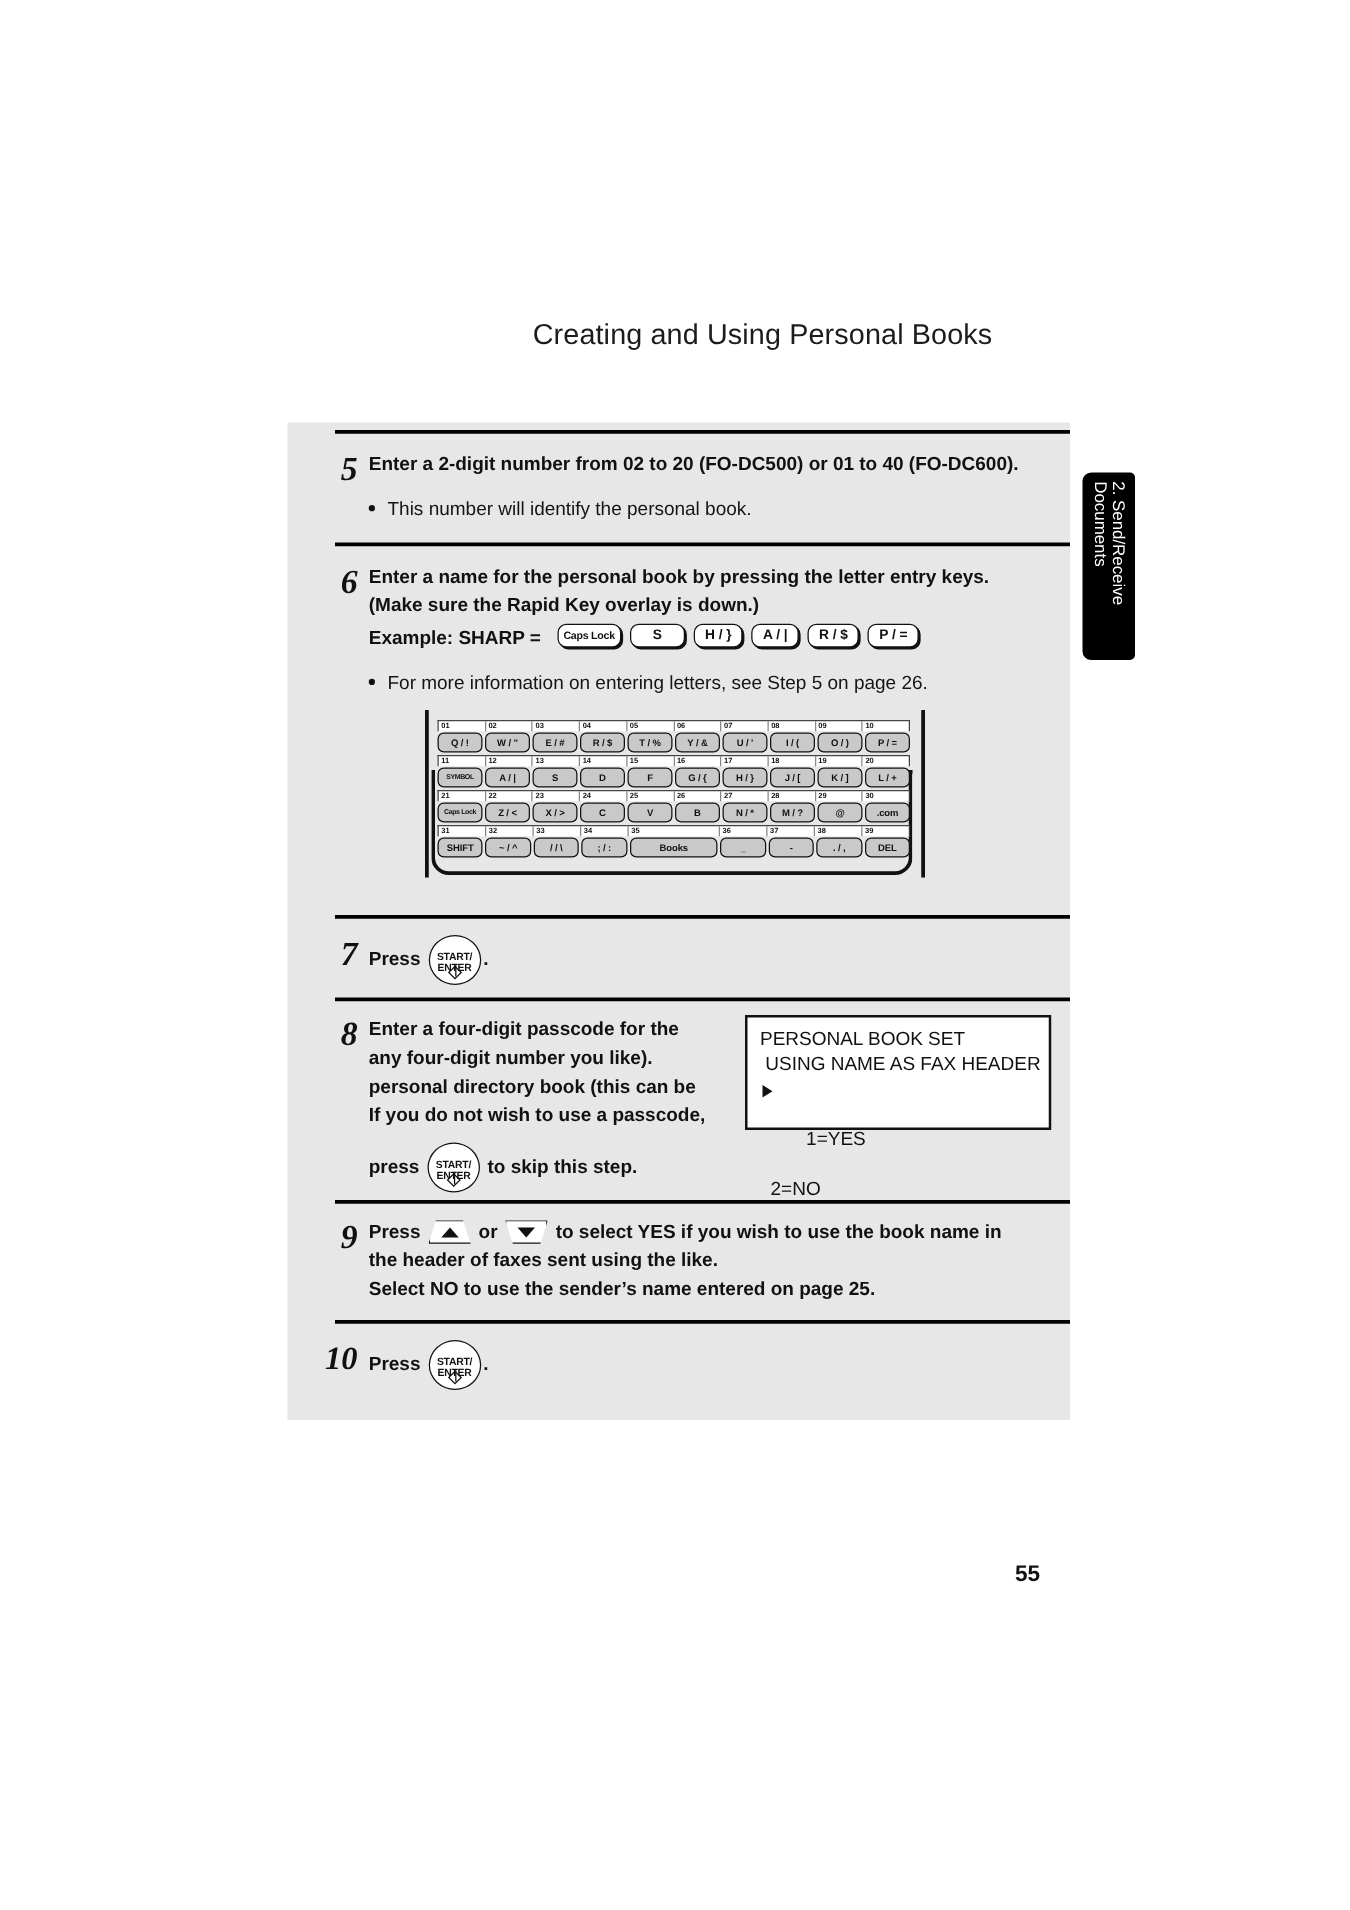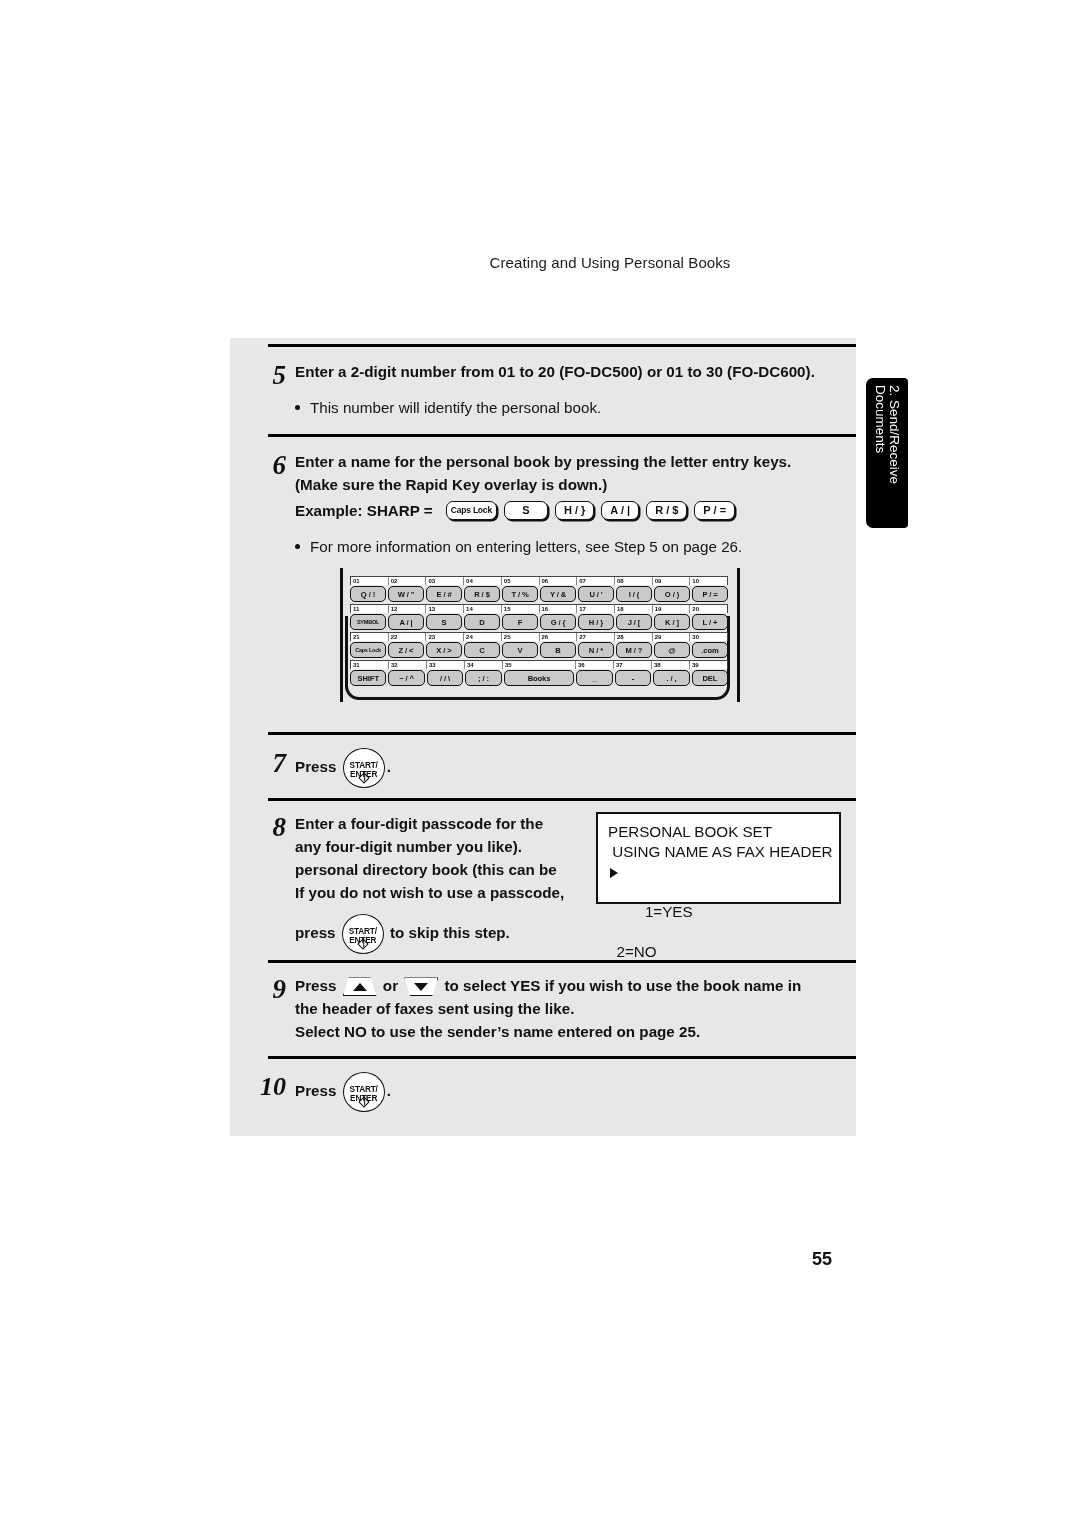--- a/index.html
+++ b/index.html
@@ -12,21 +12,21 @@
     position: relative;
     overflow: hidden;
   }
 
   
   .runhead {
     position: absolute;
     left: 0; right: 0;
     top: 254px;
     text-align: center;
-    font-size: 15px;
+    font-size: 23px;
     color: #1c1c1c;
     letter-spacing: .1px;
   }
   .runhead .rh-inner { display: inline-block; padding-left: 140px; }
 
   
   .side-tab {
     position: absolute;
     left: 866px;
     top: 378px;
@@ -111,21 +111,21 @@
     background: #111;
     margin-right: 10px;
     flex: 0 0 auto;
     position: relative;
     top: -3px;
   }
 
   
   .keyrow-inline {
     display: flex;
-    align-items: center;
+    align-items: flex-start;
     gap: 7px;
     margin-top: 3px;
   }
   .kc {
     display: inline-flex;
     align-items: center;
     justify-content: center;
     height: 19px;
     border: 1.6px solid #111;
     border-radius: 7px;
@@ -342,21 +342,21 @@
 
   <div class="rule" style="top:6px"></div>
   <div class="rule" style="top:96px"></div>
   <div class="rule" style="top:394px"></div>
   <div class="rule" style="top:460px"></div>
   <div class="rule" style="top:622px"></div>
   <div class="rule" style="top:718px"></div>
 
   <div class="step" style="top:22px">
     <div class="step-num">5</div>
-    <div class="step-body">Enter a 2-digit number from 01 to 20 (FO-DC500) or 01 to 30 (FO-DC600).</div>
+    <div class="step-body">Enter a 2-digit number from 02 to 20 (FO-DC500) or 01 to 40 (FO-DC600).</div>
     <div class="bullet-line" style="margin-top:14px">
       <span class="bullet-dot"></span>
       <span>This number will identify the personal book.</span>
     </div>
   </div>
 
   <div class="step" style="top:112px">
     <div class="step-num">6</div>
     <div class="step-body">Enter a name for the personal book by pressing the letter entry keys.</div>
     <div class="step-body">(Make sure the Rapid Key overlay is down.)</div>

